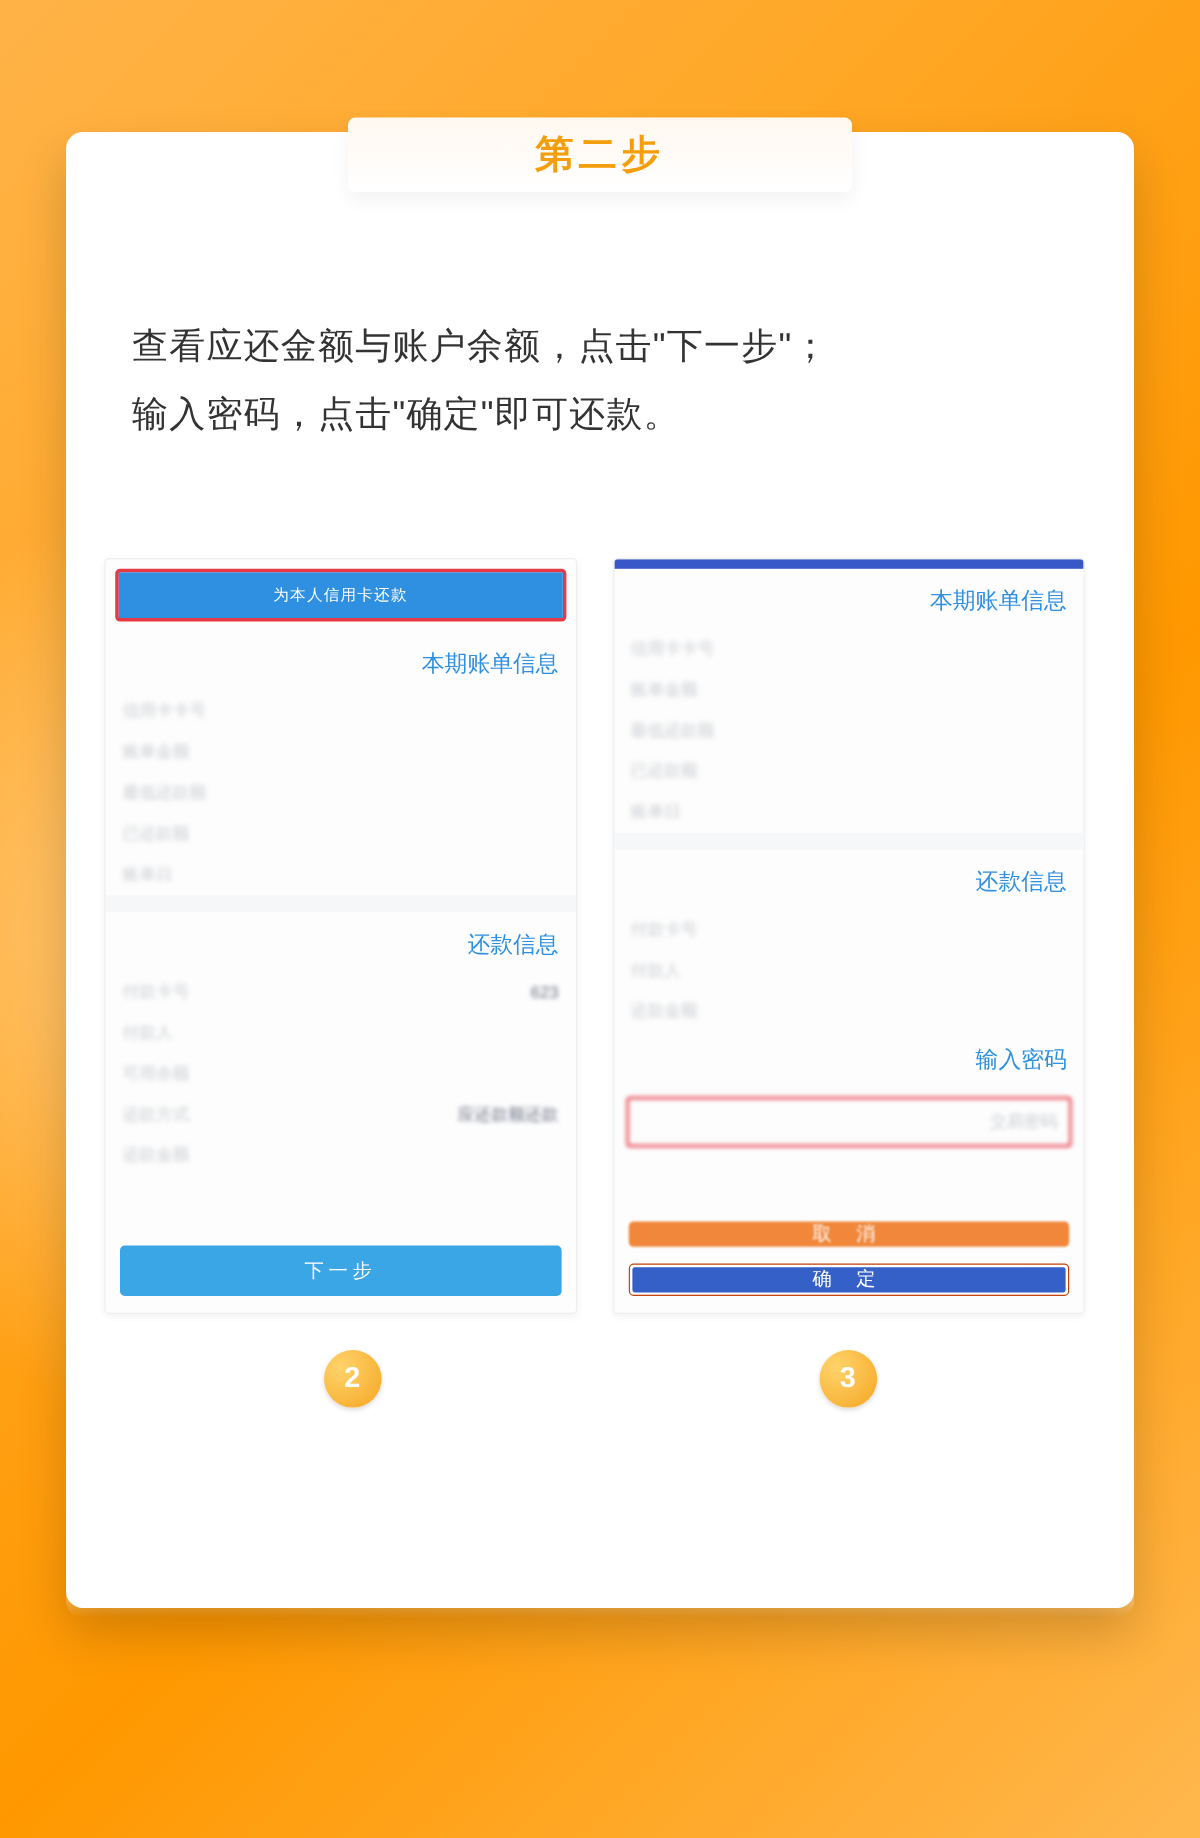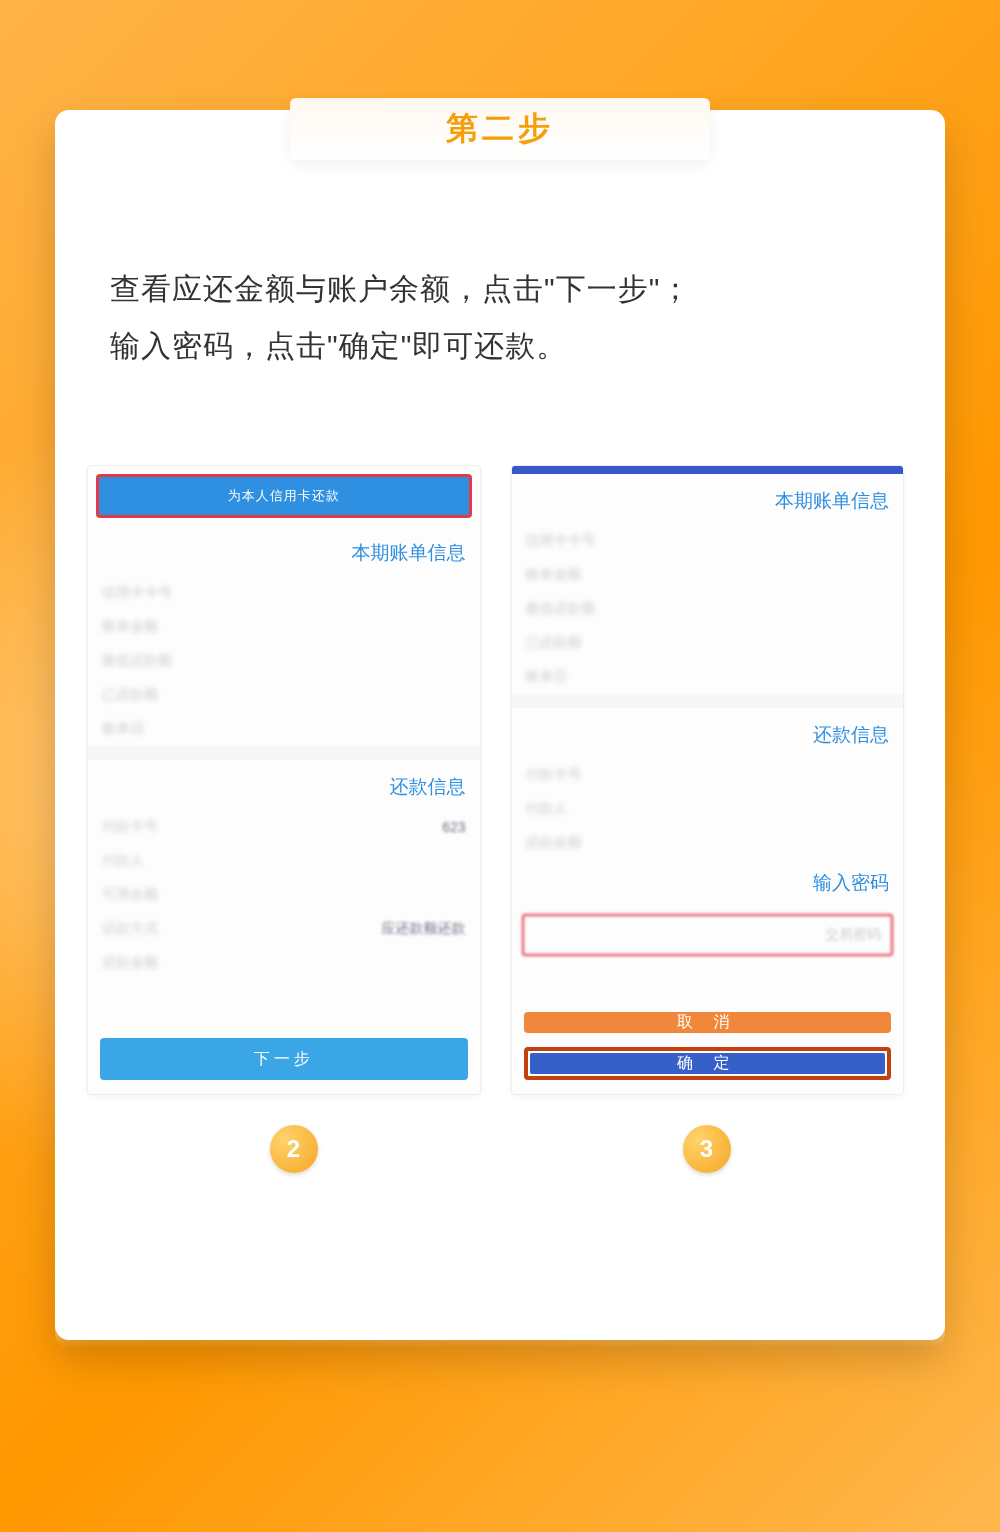--- a/index.html
+++ b/index.html
@@ -163,21 +163,21 @@
     display: flex;
     align-items: center;
     justify-content: center;
     font-size: 16px;
     letter-spacing: 8px;
     color: #fff;
   }
   .btn-cancel { background: #f0873a; filter: blur(0.7px); }
   .btn-confirm-wrap {
     flex: 1;
-    border: 4px solid #c2410c;
+    border: 1px solid #c2410c;
     border-radius: 4px;
     padding: 2px;
   }
   .btn-confirm { background: #3460c8; height: 100%; display:flex;align-items:center;justify-content:center;border-radius:2px; filter: blur(0.6px);}
 
   
   .circles {
     position: absolute;
     left: 32px; right: 32px;
     top: 1015px;

